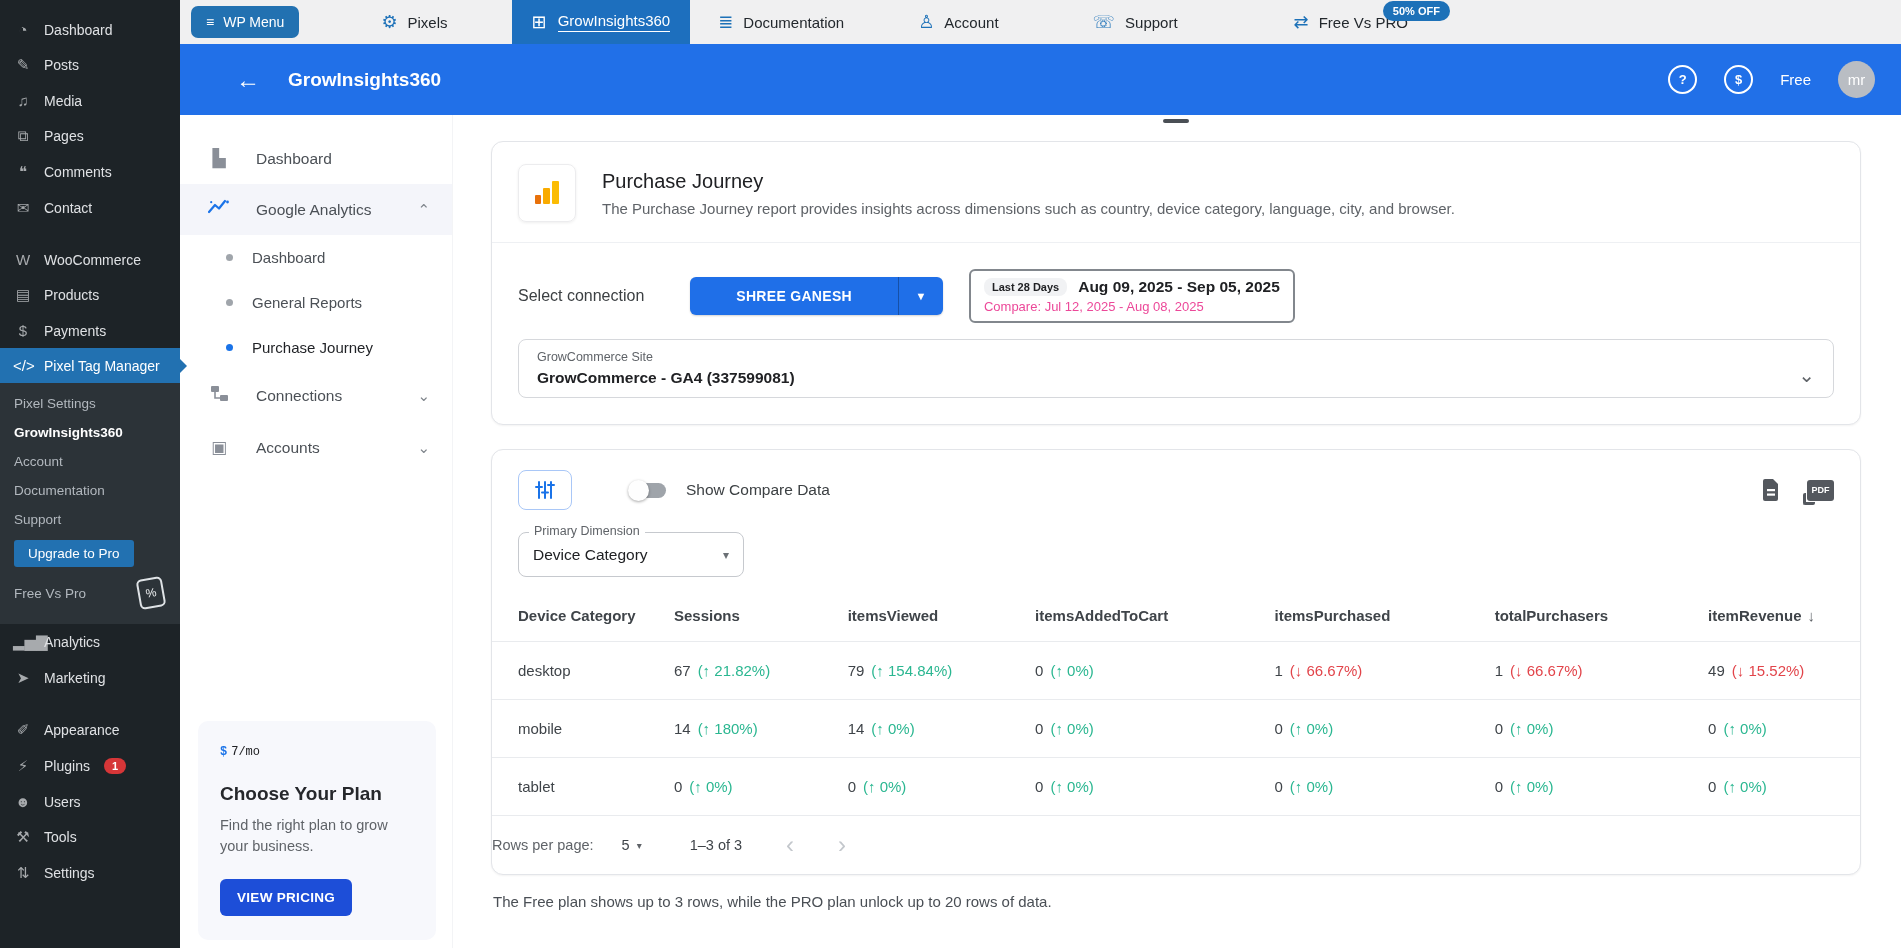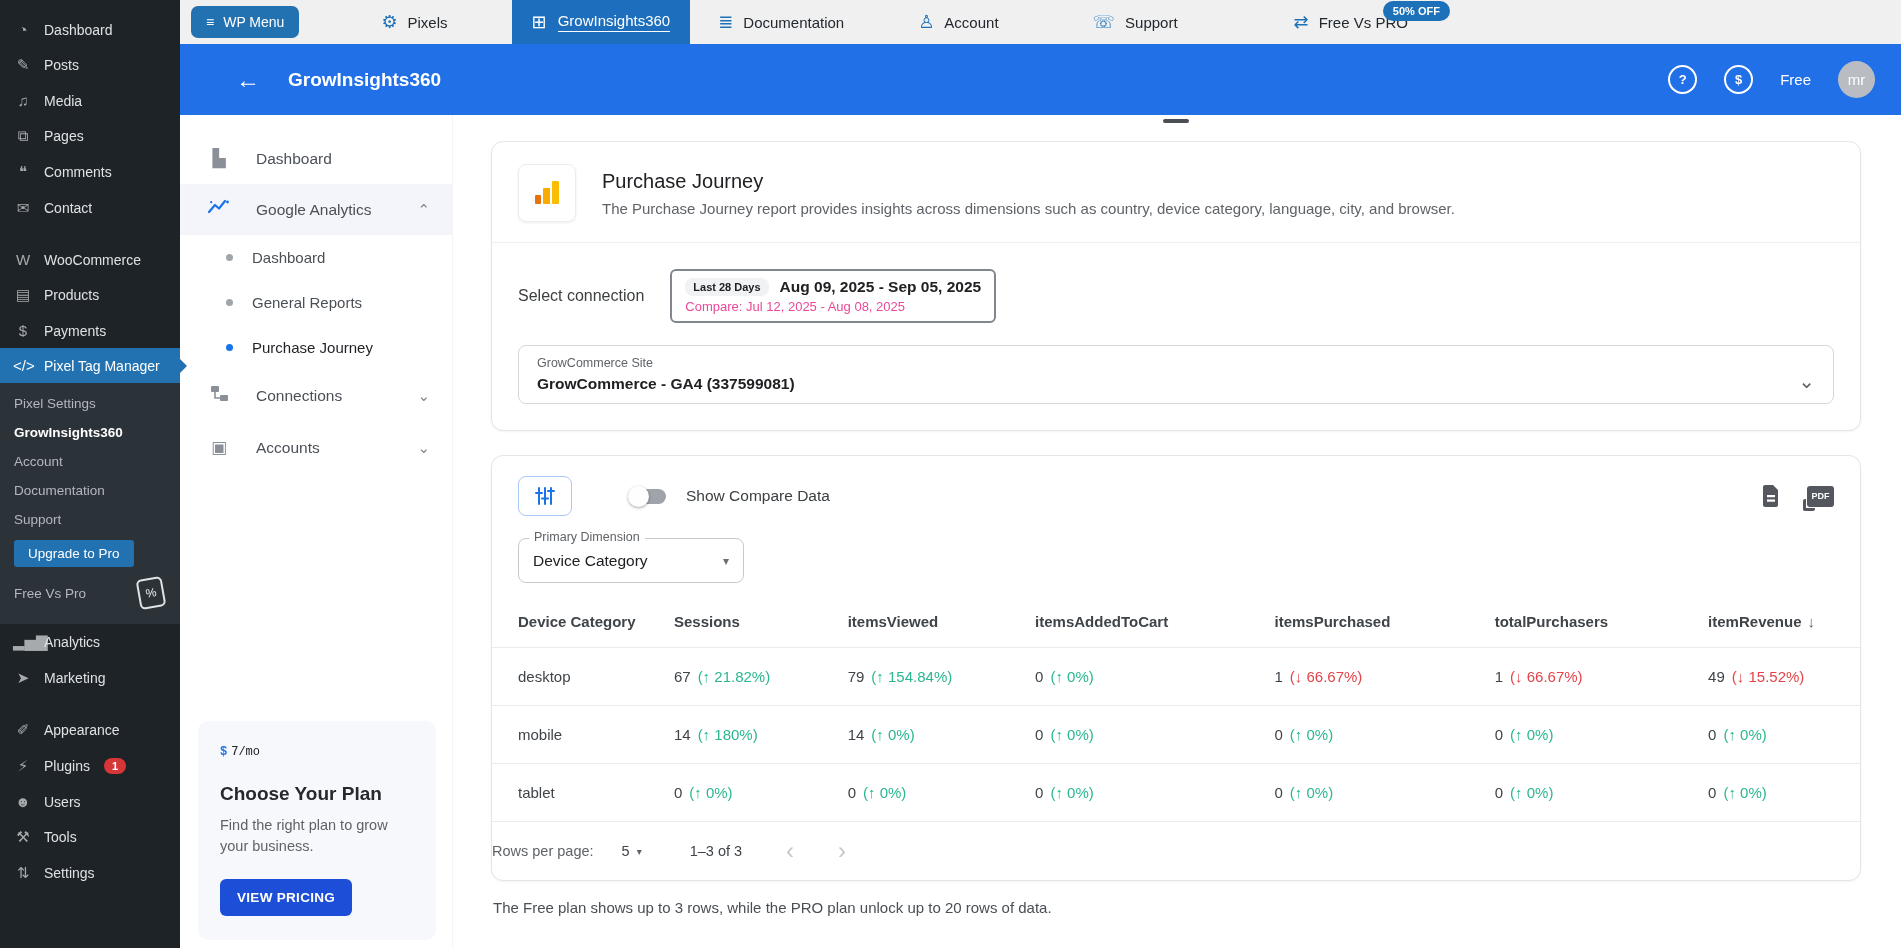--- a/index.html
+++ b/index.html
@@ -81,21 +81,21 @@
   .conn-row{display:flex;align-items:center;margin-top:26px;}
   .conn-label{font-size:16px;color:#3c4043;}
   .conn-btn{margin-left:46px;display:flex;background:#1f6fe8;border-radius:6px;overflow:hidden;cursor:pointer;box-shadow:0 1px 2px rgba(0,0,0,.18);}
   .conn-main{padding:11px 46px;color:#fff;font-weight:bold;font-size:14px;letter-spacing:.3px;}
   .conn-arrow{width:44px;display:grid;place-items:center;border-left:1px solid rgba(0,0,0,.28);color:#fff;font-size:11px;}
   .date-box{margin-left:26px;border:2px solid #82878d;border-radius:6px;padding:7px 13px;cursor:pointer;}
   .date-line1{display:flex;align-items:center;gap:11px;}
   .date-chip{background:#f1f2f4;border-radius:8px;padding:3px 8px;font-size:11px;font-weight:bold;color:#202124;}
   .date-range{font-size:15.5px;font-weight:bold;color:#202124;}
   .date-compare{margin-top:3px;font-size:13px;color:#ec4899;}
-  .site-select{margin-top:22px;border:1px solid #d6d8dc;border-radius:8px;padding:10px 18px;display:flex;align-items:flex-end;cursor:pointer;}
+  .site-select{margin-top:16px;border:1px solid #d6d8dc;border-radius:8px;padding:10px 18px;display:flex;align-items:flex-end;cursor:pointer;}
   .ss-label{font-size:12.5px;color:#5f6368;}
   .ss-value{margin-top:5px;font-size:15.5px;font-weight:bold;color:#202124;}
   .ss-chev{margin-left:auto;color:#5f6368;font-size:20px;}
 
   .card2{margin-top:24px;padding:20px 0 0;}
   .ctrl-row{display:flex;align-items:center;padding:0 26px;}
   .tune-btn{width:52px;height:38px;border:1px solid #a9c7f7;border-radius:8px;background:#fff;display:grid;place-items:center;cursor:pointer;}
   .toggle{margin-left:58px;width:36px;height:15px;background:#9fa4aa;border-radius:8px;position:relative;cursor:pointer;flex-shrink:0;}
   .toggle .knob{position:absolute;left:-2px;top:-3px;width:21px;height:21px;background:#fefefe;border-radius:50%;box-shadow:0 1px 3px rgba(0,0,0,.35);}
   .toggle-label{margin-left:20px;font-size:15.5px;color:#3c4043;}
@@ -330,20 +330,24 @@
                 </svg>
             </span>
             <div>
               <div class="rep-title">Purchase Journey</div>
               <div class="rep-desc">The Purchase Journey report provides insights across dimensions such as country, device category, language, city, and browser.</div>
             </div>
           </div>
           <div class="div"></div>
           <div class="conn-row">
             <span class="conn-label">Select connection</span>
+            <div class="conn-btn">
+              <span class="conn-main">SHREE GANESH</span>
+              <span class="conn-arrow">▼</span>
+            </div>
             <div class="date-box">
               <div class="date-line1">
                 <span class="date-chip">Last 28 Days</span>
                 <span class="date-range">Aug 09, 2025 - Sep 05, 2025</span>
               </div>
               <div class="date-compare">Compare: Jul 12, 2025 - Aug 08, 2025</div>
             </div>
           </div>
           <div class="site-select">
             <div>

